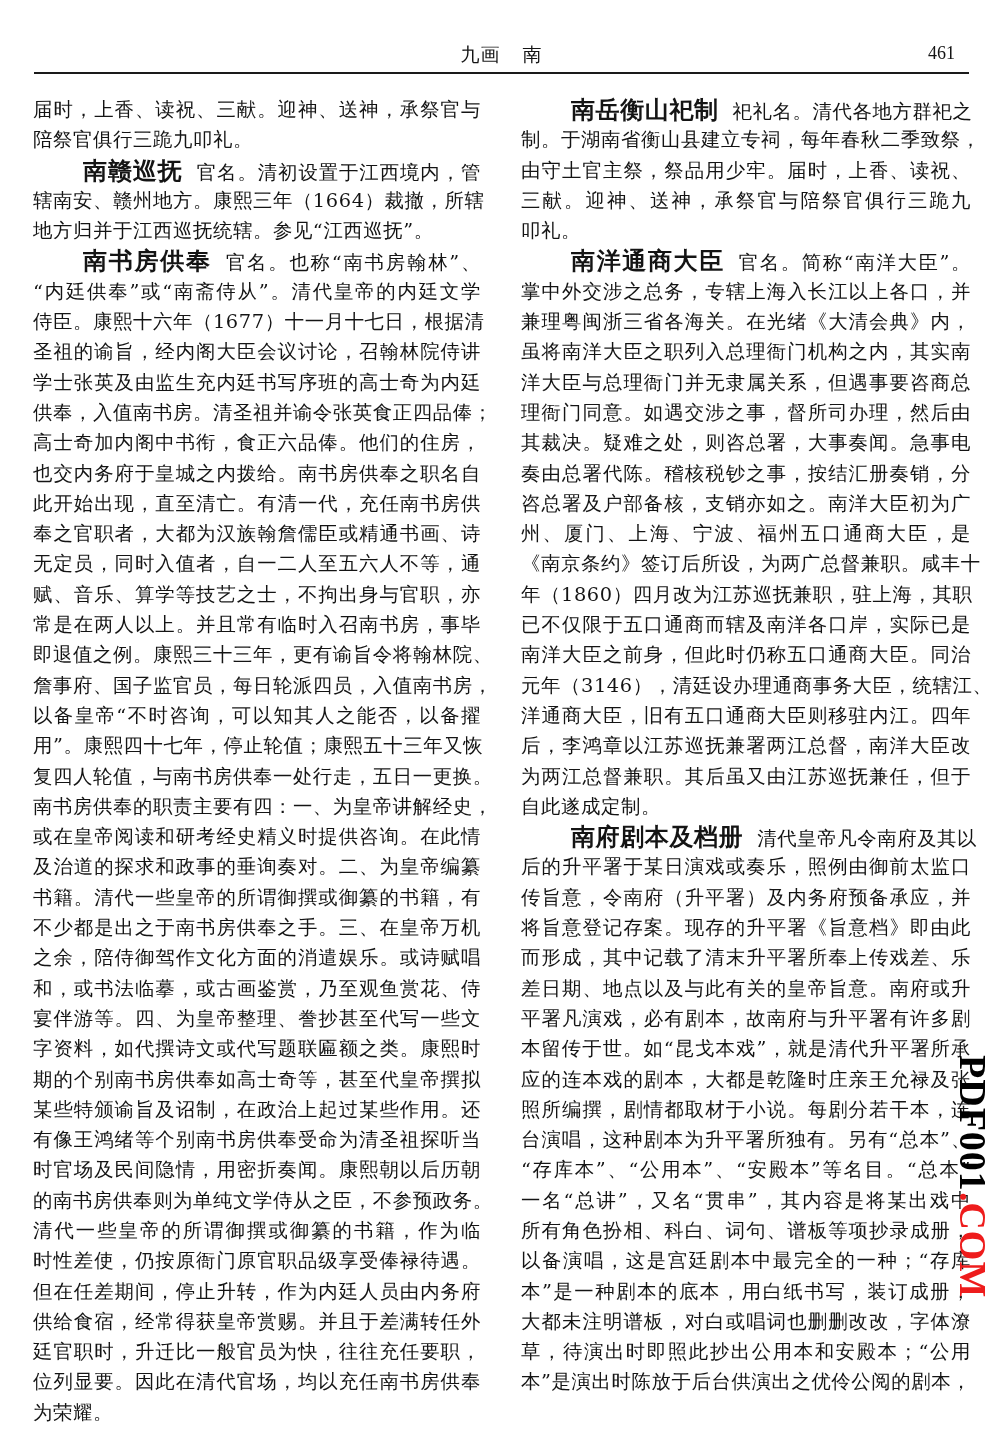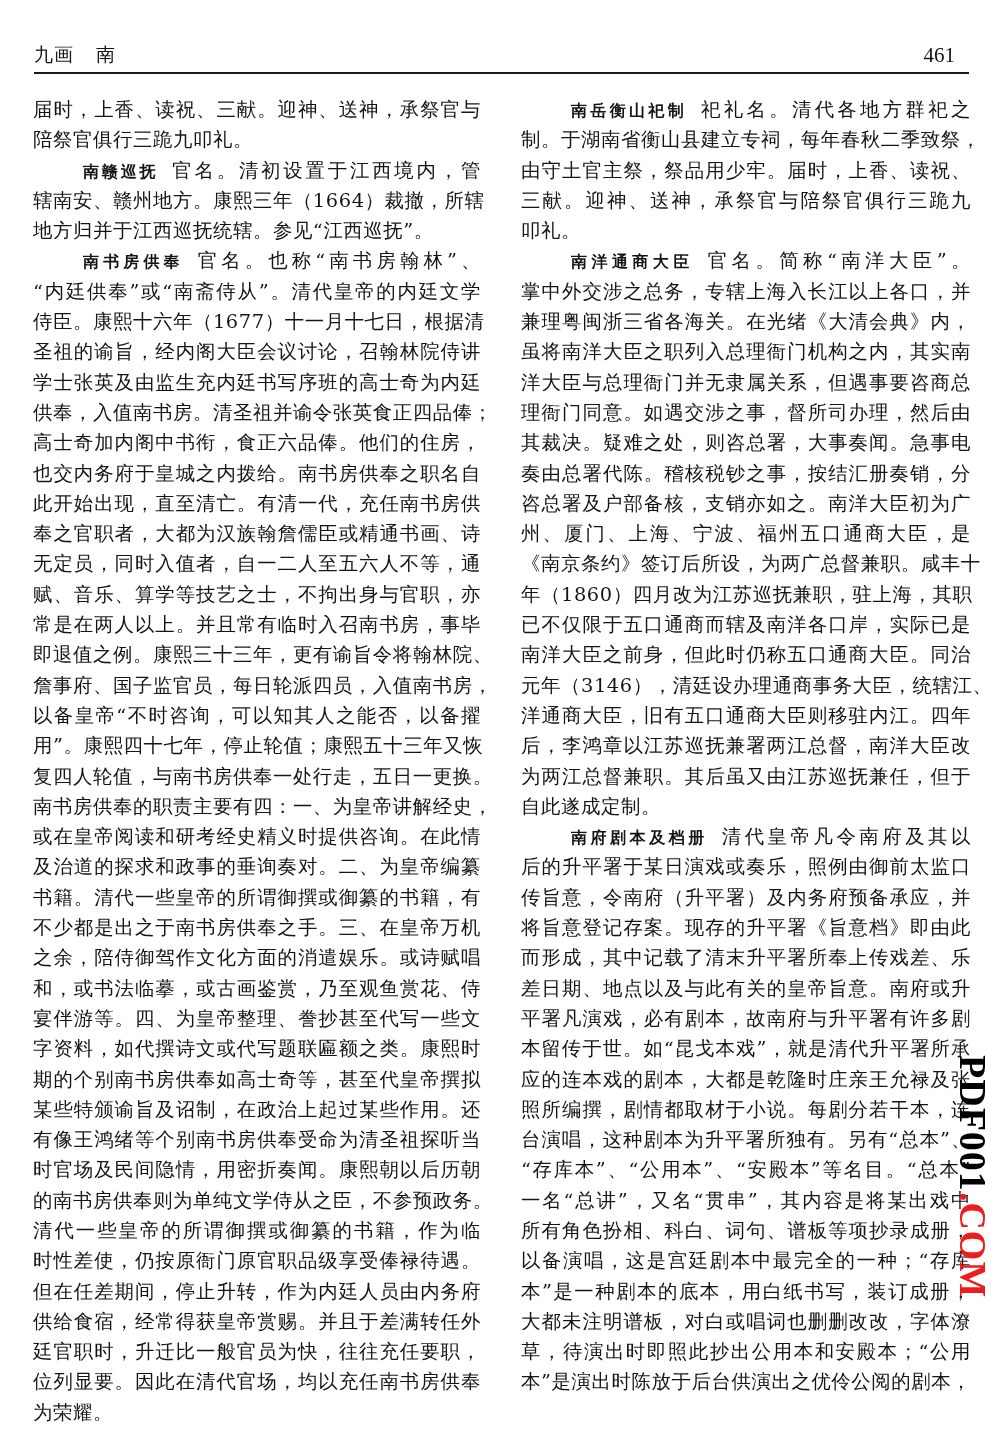--- a/index.html
+++ b/index.html
@@ -6,39 +6,39 @@
   body {
     width: 1000px; height: 1452px; position: relative; overflow: hidden;
     font-family: "DejaVu Serif", "Liberation Serif", serif;
     color: #141414;
   }
   .header {
     position: absolute; left: 34px; top: 38px; width: 935px; height: 34px;
     border-bottom: 2px solid #1a1a1a;
   }
   .header-title {
-    position: absolute; left: 0; right: 0; top: 4px; 
+    position: absolute; left: 0; right: 0; top: 4px; text-align: center;
     font-size: 19px; letter-spacing: 1px;
   }
   .header-title .sep { display: inline-block; width: 22px; }
   .page-number {
     position: absolute; right: 14px; top: 5px;
-    font-family: "Liberation Serif", serif; font-size: 21px;
+    font-family: "Liberation Serif", serif; font-size: 18px;
   }
   .col {
     position: absolute; top: 95px; width: 448px;
     font-size: 19.4px; line-height: 30.3px; text-align: justify;
     letter-spacing: 0.6px;
   }
   .col-left { left: 33px; }
   .col-right { left: 521px; width: 450px; }
   .line { display: block; white-space: nowrap; height: 30.3px; text-align-last: justify; text-align: justify; }
   .line.last { text-align-last: left; }
   .indent { padding-left: 50px; }
-  .term { font-family: "DejaVu Sans", "Liberation Sans", sans-serif; font-weight: bold; font-size: 16px; margin-right: 14px; }
+  .term { font-family: "DejaVu Sans", "Liberation Sans", sans-serif; font-weight: bold; font-size: 24px; margin-right: 14px; }
   .watermark {
     position: absolute; left: 955px; top: 1055px; width: 40px; height: 190px;
   }
   .watermark span {
     position: absolute; left: 0; top: 0;
     transform-origin: 0 0; transform: translate(40px, 0) rotate(90deg);
     font-family: "Liberation Serif", serif; font-weight: bold; font-size: 38px;
     white-space: nowrap; letter-spacing: 1px;
   }
   .wm-black { color: #000000; }

